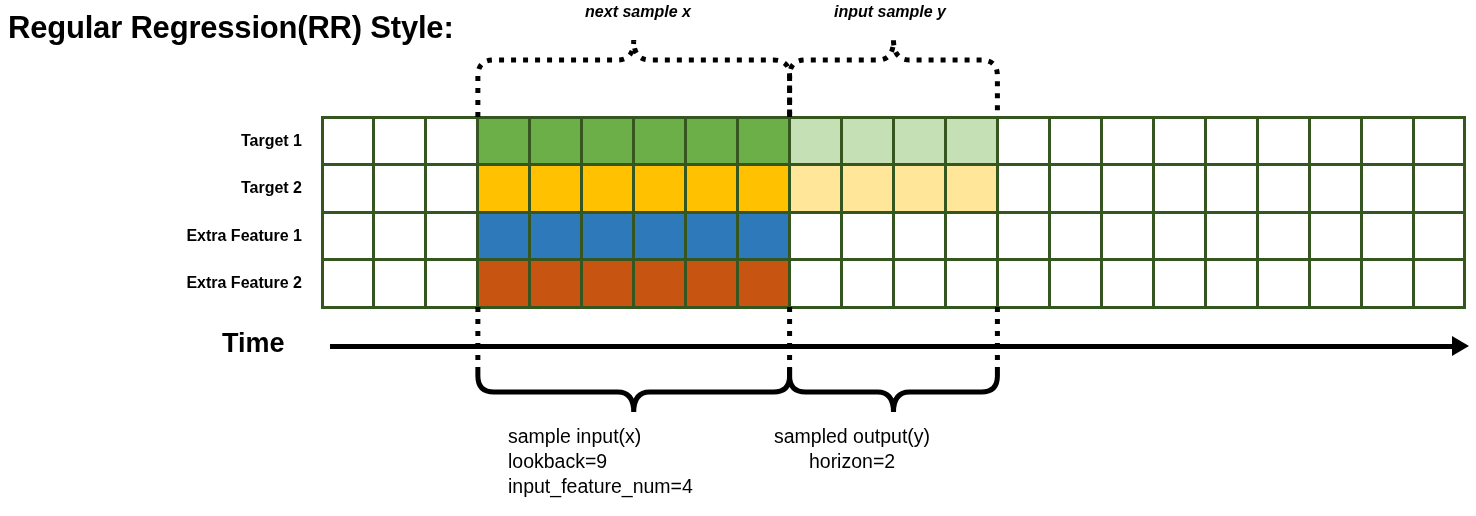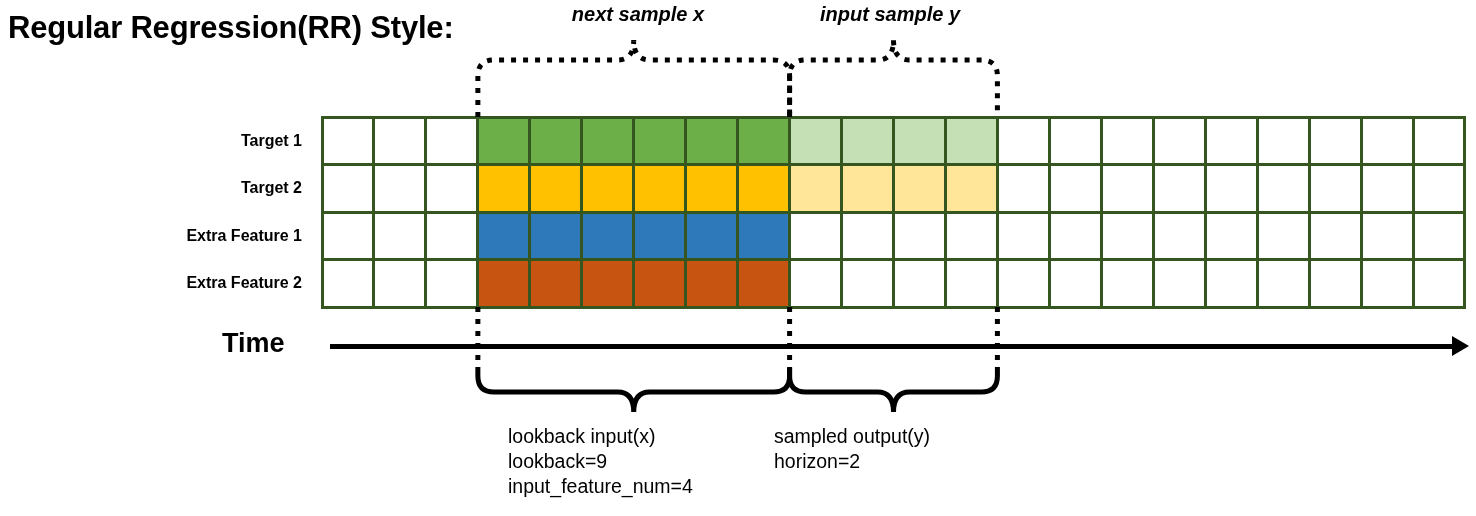--- a/index.html
+++ b/index.html
@@ -75,21 +75,21 @@
   #time-arrowhead {
     left: 1452px; top: 336px;
     width: 0; height: 0;
     border-top: 10.5px solid transparent;
     border-bottom: 10.5px solid transparent;
     border-left: 17px solid #000;
   }
 
   
   .top-brace-label {
-    font-size: 20px;
+    font-size: 16px;
     font-style: italic;
     font-weight: 600;
     color: #000;
     white-space: nowrap;
     text-align: center;
   }
   .caption {
     font-size: 19.5px;
     color: #000;
     line-height: 25px;
@@ -226,22 +226,22 @@
 
   <svg class="overlay" id="bottom-braces-svg" width="1476" height="516">
       <line x1="477.8636363636364" y1="307" x2="477.8636363636364" y2="368" stroke="#000" stroke-width="5" stroke-dasharray="5 7"></line>
       <line x1="789.590909090909" y1="307" x2="789.590909090909" y2="368" stroke="#000" stroke-width="5" stroke-dasharray="5 7"></line>
       <line x1="997.4090909090909" y1="307" x2="997.4090909090909" y2="368" stroke="#000" stroke-width="5" stroke-dasharray="5 7"></line>
       <path d="M 477.8636363636364 368 L 477.8636363636364 376 Q 477.8636363636364 392 493.8636363636364 392 L 617.7272727272727 392 Q 633.7272727272727 392 633.7272727272727 412 Q 633.7272727272727 392 649.7272727272727 392 L 773.590909090909 392 Q 789.590909090909 392 789.590909090909 376 L 789.590909090909 368" fill="none" stroke="#000" stroke-width="5" stroke-linecap="butt"></path>
       <path d="M 789.590909090909 368 L 789.590909090909 376 Q 789.590909090909 392 805.590909090909 392 L 877.5 392 Q 893.5 392 893.5 412 Q 893.5 392 909.5 392 L 981.4090909090909 392 Q 997.4090909090909 392 997.4090909090909 376 L 997.4090909090909 368" fill="none" stroke="#000" stroke-width="5" stroke-linecap="butt"></path>
     </svg>
 
   <div class="abs caption" style="left:508px; top:424px;">
-    <div>lookback input(x)</div>
+    <div>sample input(x)</div>
     <div>lookback=9</div>
     <div>input_feature_num=4</div>
   </div>
-  <div class="abs caption" style="left:774px; top:424px;">
+  <div class="abs caption" style="left:774px; top:424px;text-align:center;">
     <div>sampled output(y)</div>
     <div>horizon=2</div>
   </div>
 
 </div>
 
 </body></html>

